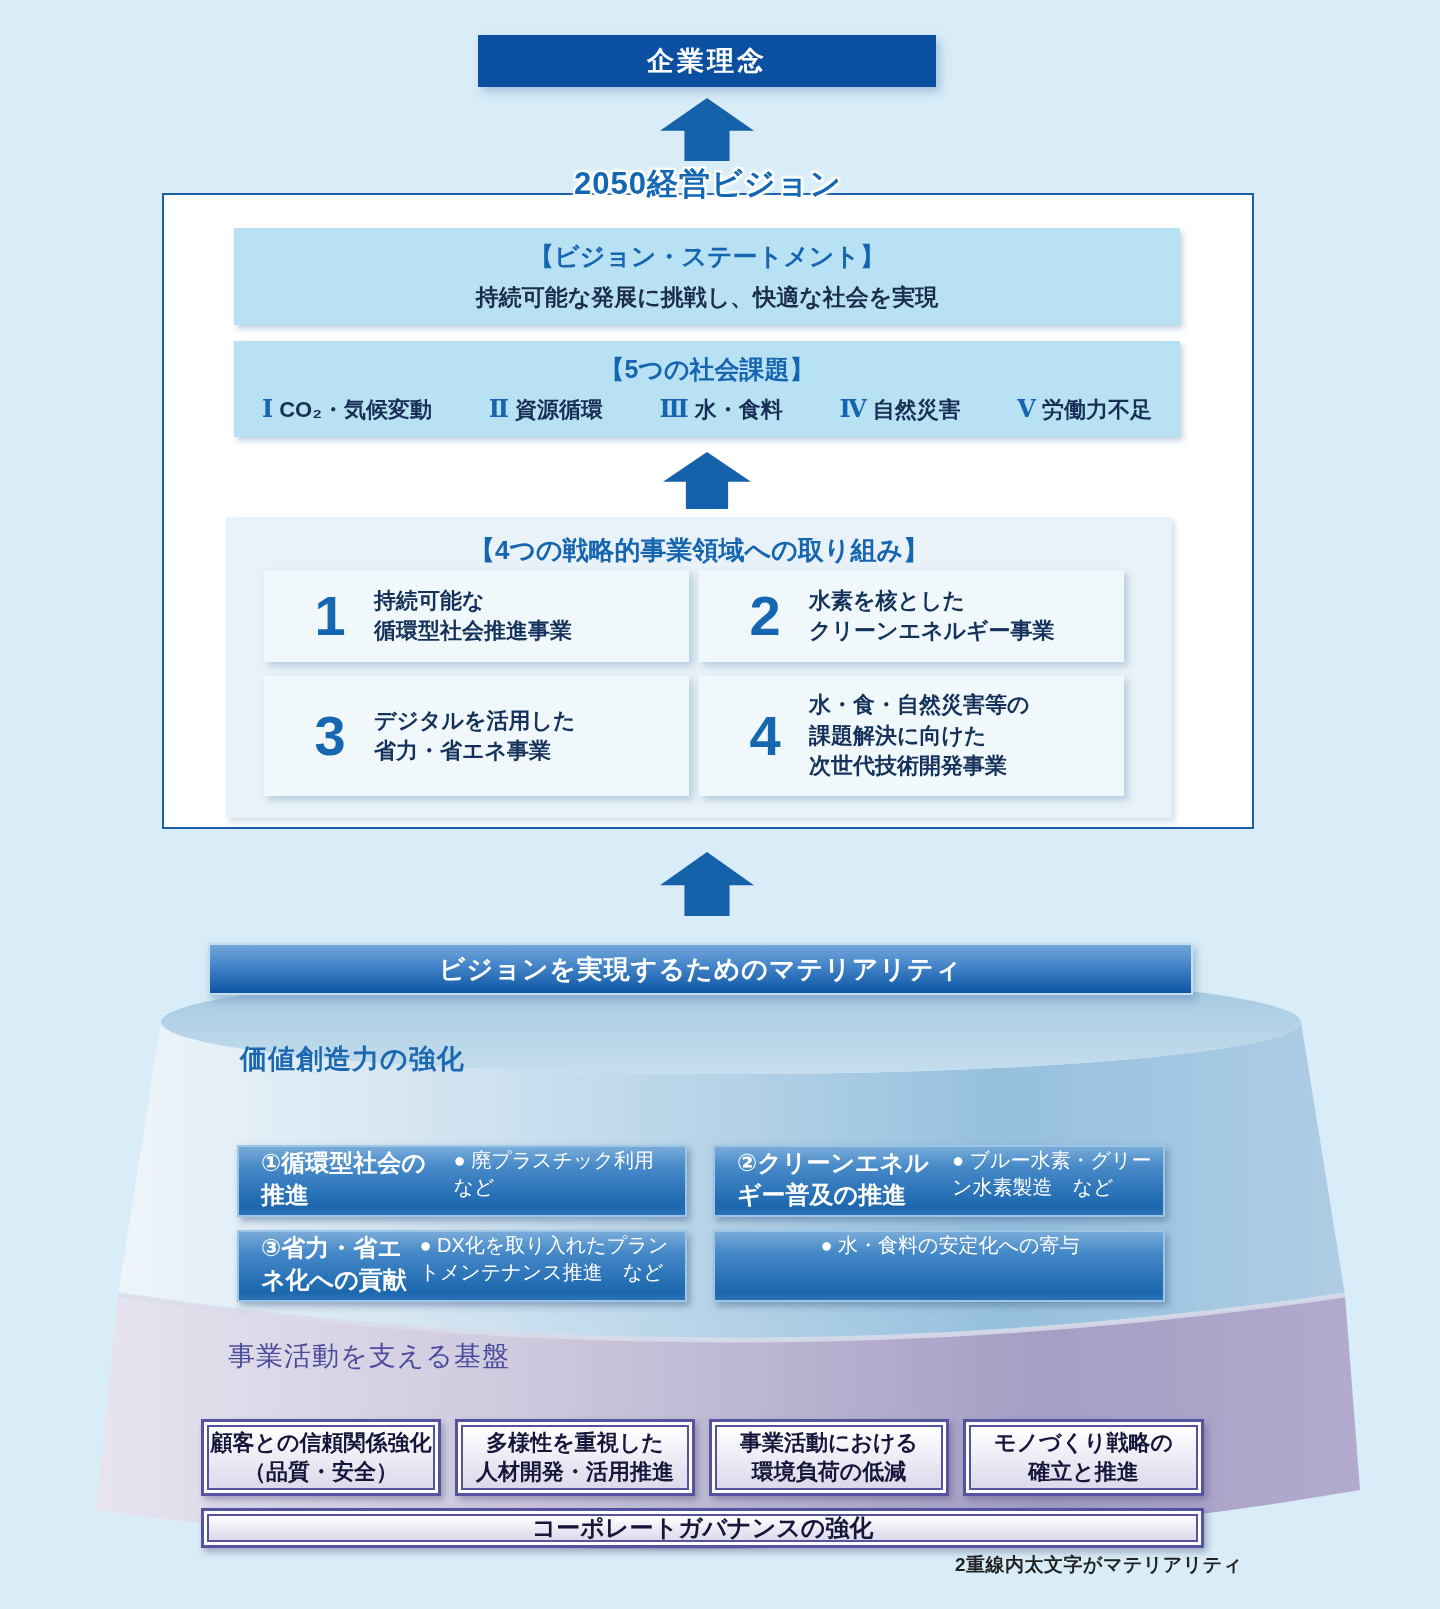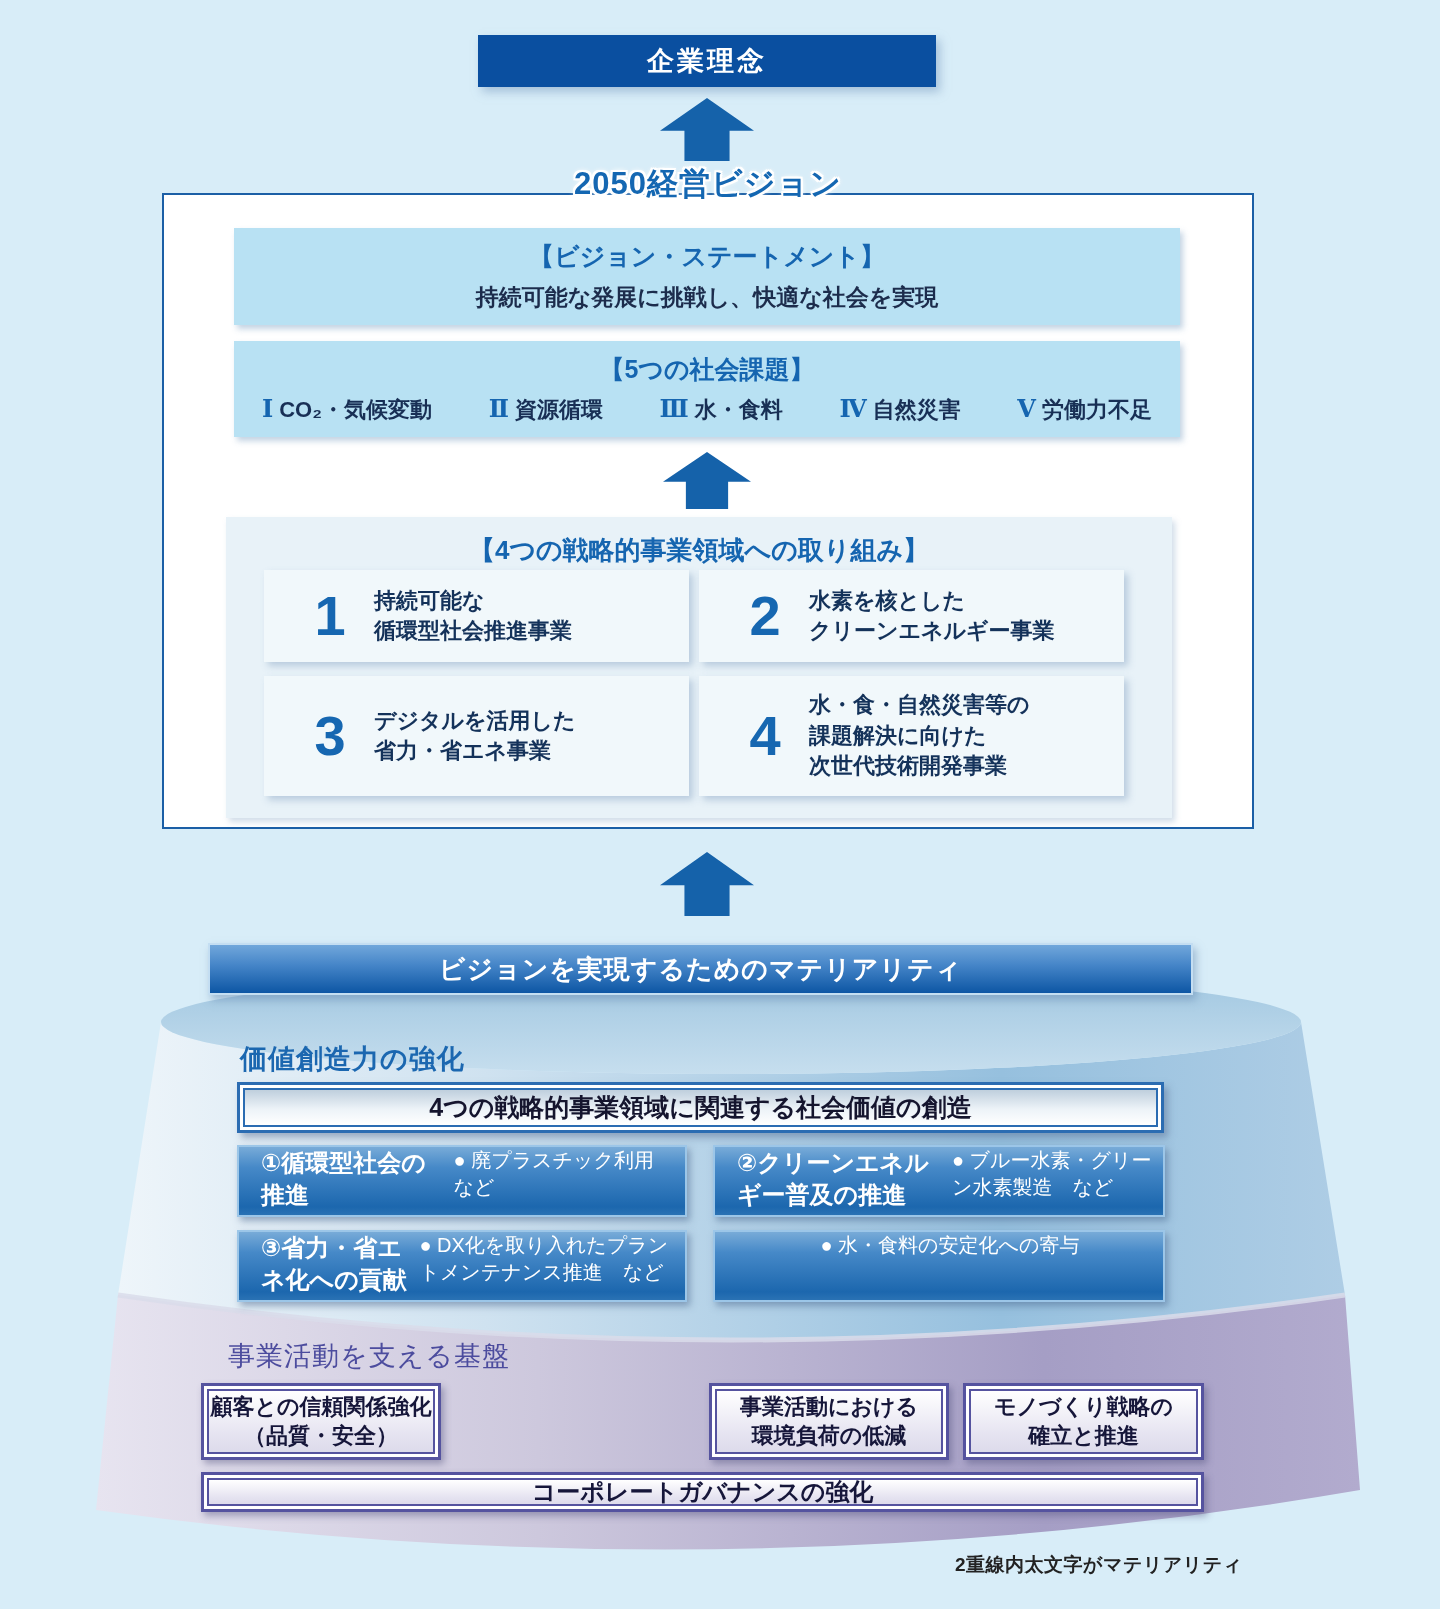--- a/index.html
+++ b/index.html
@@ -119,20 +119,21 @@
   .blue-item .bi-title{font-size:24px;font-weight:600;}
   .blue-item .bi-bullet{font-size:20px;font-weight:400;}
   .b1{left:237px;top:1145px;width:450px;}
   .b2{left:713px;top:1145px;width:452px;}
   .b3{left:237px;top:1230px;width:450px;}
   .b4{left:713px;top:1230px;width:452px;}
   
   .purple-box{
     box-sizing:border-box;border:3px solid #55539f;background:#fff;padding:3px;
     box-shadow:3px 4px 7px rgba(80,80,125,.45);
+    margin-top:36px;
   }
   .purple-inner{
     width:100%;height:100%;box-sizing:border-box;border:2px solid #55539f;
     background:linear-gradient(180deg,#ffffff 0%,#e6e4f1 70%,#dddbeb 100%);
     display:flex;flex-direction:column;align-items:center;justify-content:center;
     font-size:22px;font-weight:800;color:#16163a;line-height:1.3;text-align:center;
   }
   .purple-inner span{display:block;}
   .p1{left:201px;top:1383px;width:240px;height:77px;}
   .p2{left:455px;top:1383px;width:240px;height:77px;}
@@ -233,23 +234,20 @@
       </div>
     </div>
   </div>
 
   <div class="abs up-arrow arrow3"></div>
 
   <div class="abs mat-bar">ビジョンを実現するためのマテリアリティ</div>
 
   <div class="abs value-heading">価値創造力の強化</div>
 
-  <div class="abs hero-box">
-    <div class="hero-inner">4つの戦略的事業領域に関連する社会価値の創造</div>
-  </div>
 
   <div class="abs blue-item b1">
     <div class="bi-title">①循環型社会の推進</div>
     <div class="bi-bullet">● 廃プラスチック利用　など</div>
   </div>
   <div class="abs blue-item b2">
     <div class="bi-title">②クリーンエネルギー普及の推進</div>
     <div class="bi-bullet">● ブルー水素・グリーン水素製造　など</div>
   </div>
   <div class="abs blue-item b3">
@@ -261,20 +259,26 @@
   </div>
 
   <div class="abs foundation-heading">事業活動を支える基盤</div>
 
   <div class="abs purple-box p1">
     <div class="purple-inner">
       <span>顧客との信頼関係強化</span>
       <span>（品質・安全）</span>
     </div>
   </div>
+  <div class="abs purple-box p2">
+    <div class="purple-inner">
+      <span>多様性を重視した</span>
+      <span>人材開発・活用推進</span>
+    </div>
+  </div>
   <div class="abs purple-box p3">
     <div class="purple-inner">
       <span>事業活動における</span>
       <span>環境負荷の低減</span>
     </div>
   </div>
   <div class="abs purple-box p4">
     <div class="purple-inner">
       <span>モノづくり戦略の</span>
       <span>確立と推進</span>

